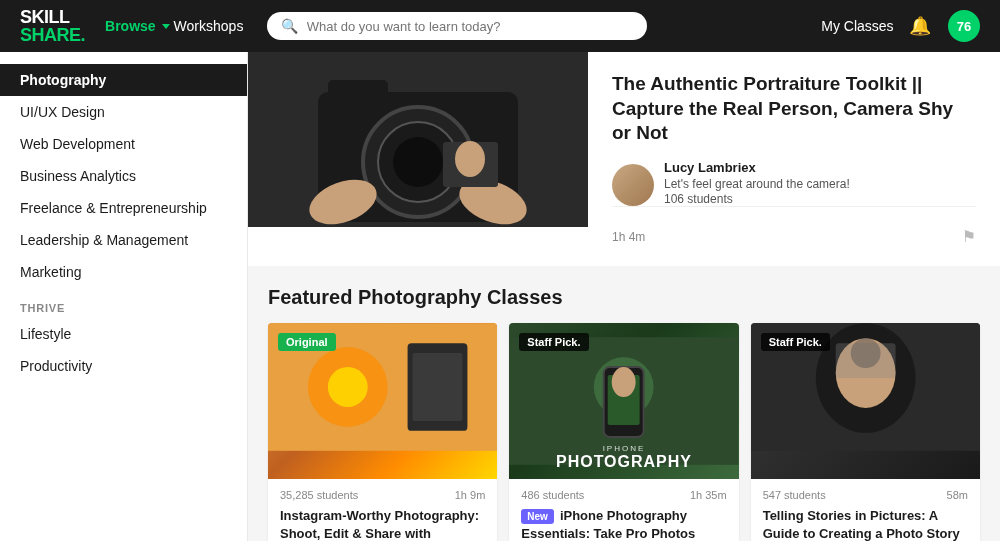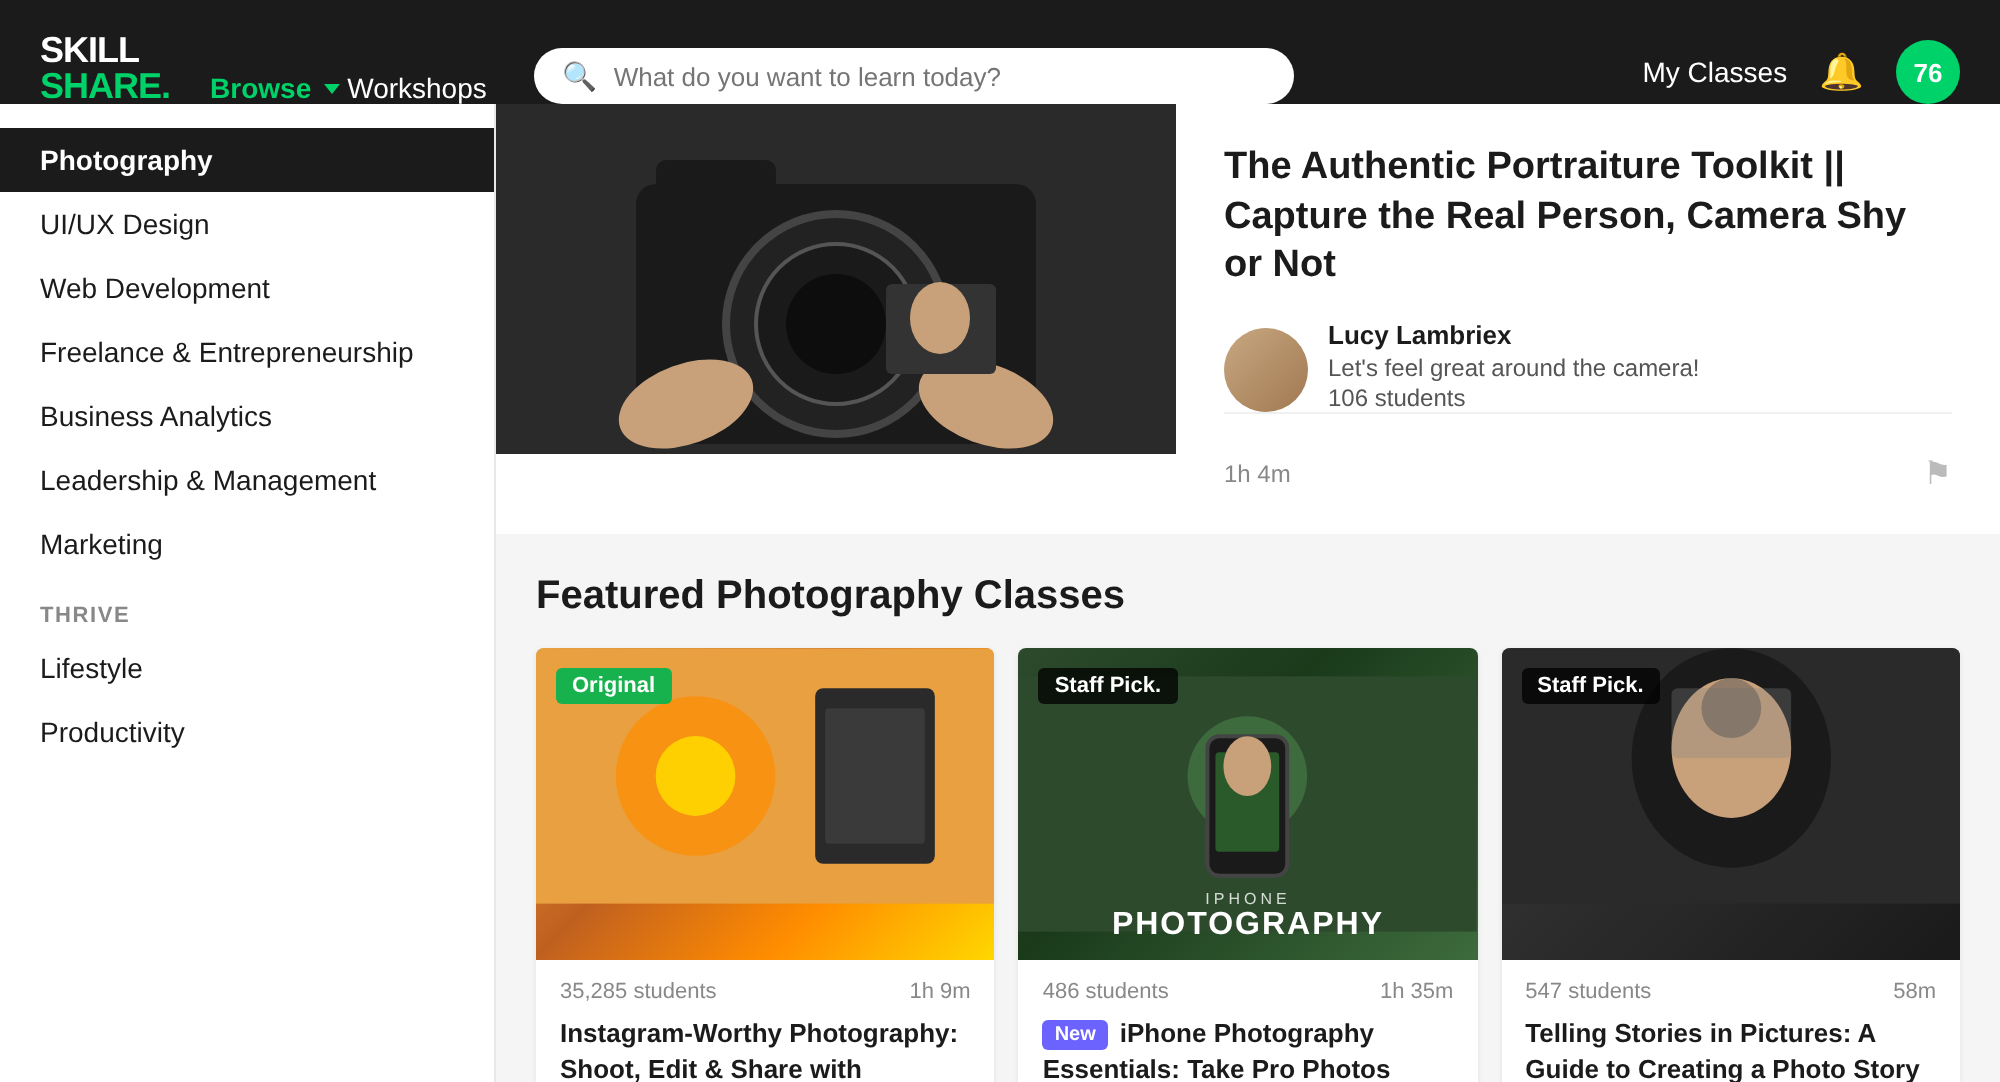--- a/index.html
+++ b/index.html
@@ -2,21 +2,21 @@
 <html><head>
   <meta charset="utf-8">
   <style>
     * { box-sizing: border-box; margin: 0; padding: 0; }
     body { font-family: -apple-system, BlinkMacSystemFont, 'Segoe UI', sans-serif; background: #f5f5f5; overflow: hidden; width: 1000px; height: 541px; }
 
     
     .header {
       background: #1b1b1b;
       display: flex;
-      align-items: flex-end;
+      align-items: center;
       padding: 0 20px;
       height: 52px;
       gap: 16px;
     }
     .logo {
       display: flex;
       flex-direction: column;
       line-height: 1;
       margin-right: 4px;
     }
@@ -356,22 +356,22 @@
   </div>
 </header>
 
 <div class="main-layout">
 
   <nav class="sidebar">
     <div class="sidebar-item active">Photography</div>
     <div class="sidebar-item">UI/UX Design</div>
     <div class="sidebar-item">Web Development</div>
 
+    <div class="sidebar-item">Business Analytics</div>
     <div class="sidebar-item">Freelance &amp; Entrepreneurship</div>
-    <div class="sidebar-item">Business Analytics</div>
     <div class="sidebar-item">Leadership &amp; Management</div>
     <div class="sidebar-item">Marketing</div>
 
     <div class="sidebar-section-label">THRIVE</div>
     <div class="sidebar-item">Lifestyle</div>
     <div class="sidebar-item">Productivity</div>
   </nav>
 
   <div class="content">
 

